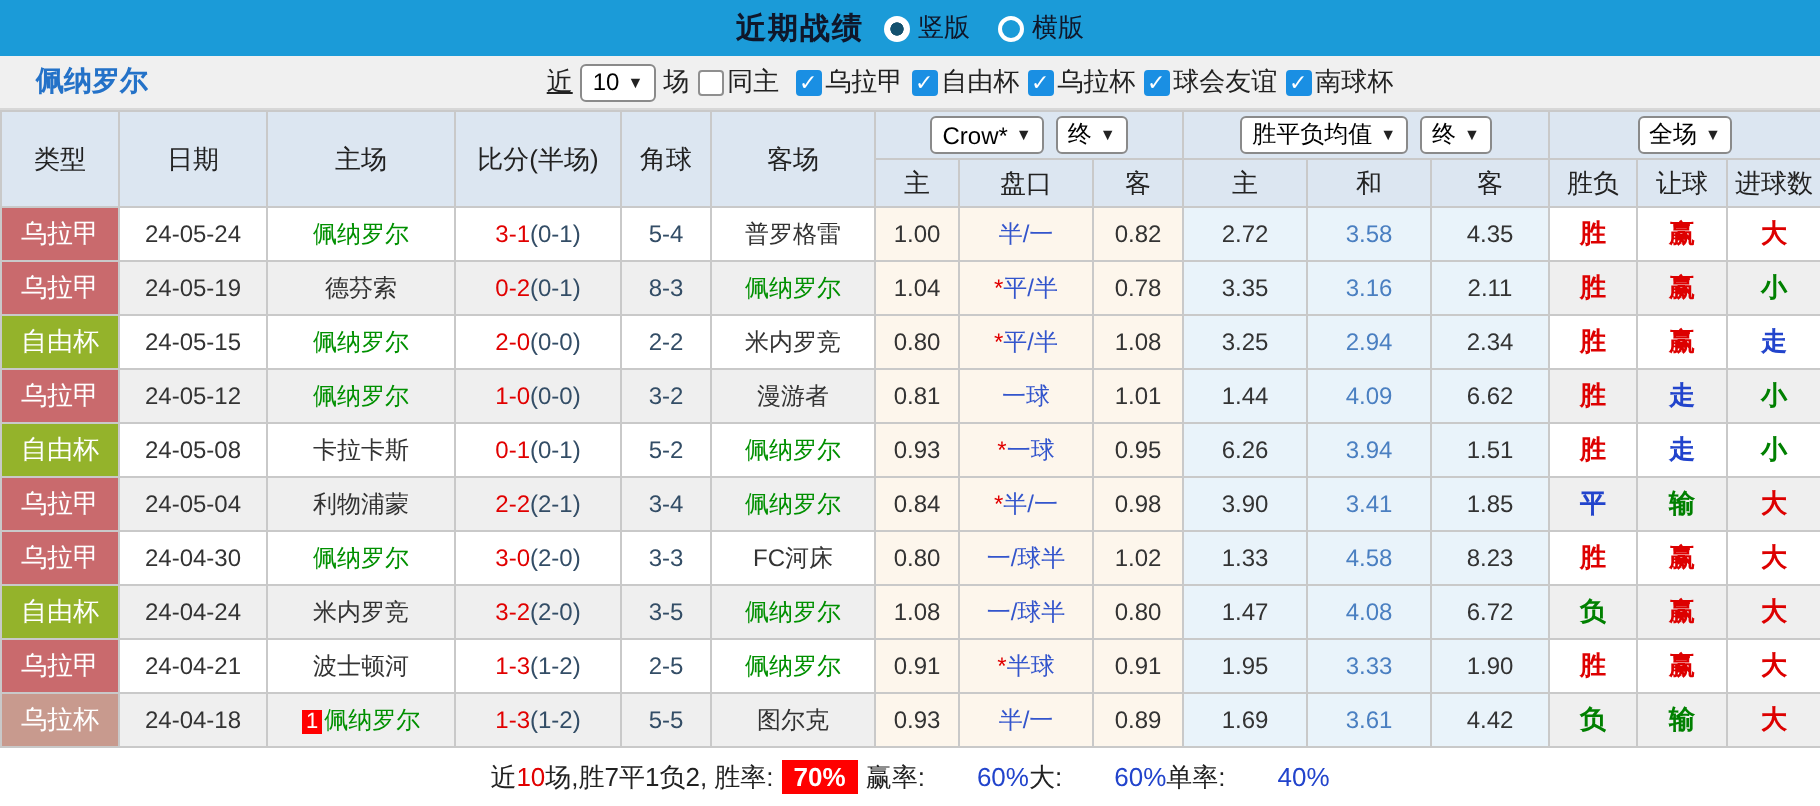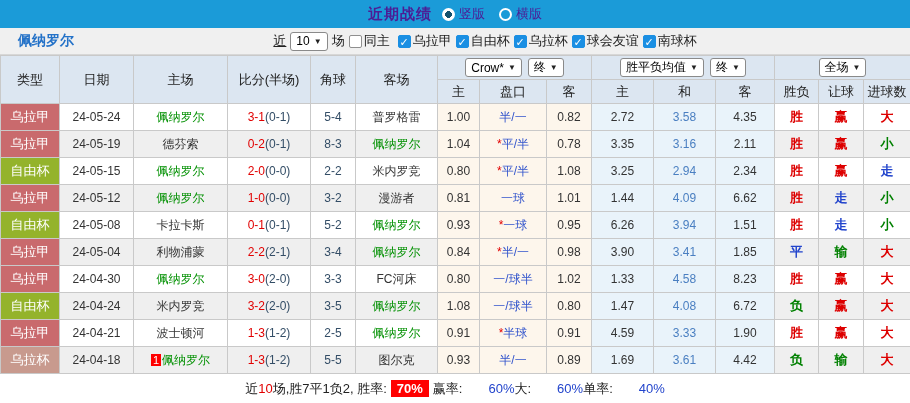--- a/index.html
+++ b/index.html
@@ -1,20 +1,20 @@
 <!DOCTYPE html>
 <html><head>
 <meta charset="utf-8">
 <style>
   * { box-sizing: border-box; margin: 0; padding: 0; }
   body { font-family: "Liberation Sans", "DejaVu Sans", sans-serif; background: #fff; }
   .app { width: 910px; height: 403px; background: #fff; overflow: hidden; }
 
   
-  .titlebar { height: 28px; background: #1b9bd8; display: flex; align-items: center; justify-content: center; gap: 10px; color: #4c1d95; }
+  .titlebar { height: 28px; background: #1b9bd8; display: flex; align-items: center; justify-content: center; gap: 10px; color: #0f172a; }
   .titlebar .title { font-weight: bold; font-size: 15px; letter-spacing: 1px; }
   .radio-group { display: flex; align-items: center; gap: 14px; font-size: 13px; }
   .radio-opt { display: inline-flex; align-items: center; gap: 4px; cursor: pointer; }
   .radio { width: 13px; height: 13px; border-radius: 50%; display: inline-block; }
   .radio.selected { background: radial-gradient(circle, #14516e 0 3.2px, #ffffff 3.5px); }
   .radio.unselected { background: transparent; border: 2.5px solid #fff; }
 
   
   .filterbar { height: 27px; background: #f0f0f0; position: relative; display: flex; align-items: center; justify-content: center; font-size: 13px; color: #222; border-bottom: 1px solid #d7d7d7; }
   .teamname { position: absolute; left: 18px; font-weight: bold; color: #2472c8; font-size: 14px; }
@@ -315,21 +315,21 @@
         <tr>
           <td class="c-type" style="background: rgb(201, 106, 109);">乌拉甲</td>
           <td class="c-date">24-04-21</td>
           <td class="c-team"><span class="team-plain">波士顿河</span></td>
           <td class="c-score"><span class="score-full">1-3</span><span class="score-half">(1-2)</span></td>
           <td class="c-corner">2-5</td>
           <td class="c-team"><span class="team-green">佩纳罗尔</span></td>
           <td class="c-asian">0.91</td>
           <td class="c-asian"><span class="hcp-star">*</span><span class="hcp-text">半球</span></td>
           <td class="c-asian">0.91</td>
-          <td class="c-eu">4.59</td>
+          <td class="c-eu">1.95</td>
           <td class="c-eu c-eu-draw">3.33</td>
           <td class="c-eu">1.90</td>
           <td style="color: rgb(221, 0, 0); font-weight: bold; font-size: 13px;">胜</td>
           <td style="color: rgb(221, 0, 0); font-weight: bold; font-size: 13px;">赢</td>
           <td style="color: rgb(221, 0, 0); font-weight: bold; font-size: 13px;">大</td>
         </tr>
         <tr class="alt">
           <td class="c-type" style="background: rgb(200, 154, 142);">乌拉杯</td>
           <td class="c-date">24-04-18</td>
           <td class="c-team"><span class="rank-badge">1</span><span class="team-green">佩纳罗尔</span></td>

